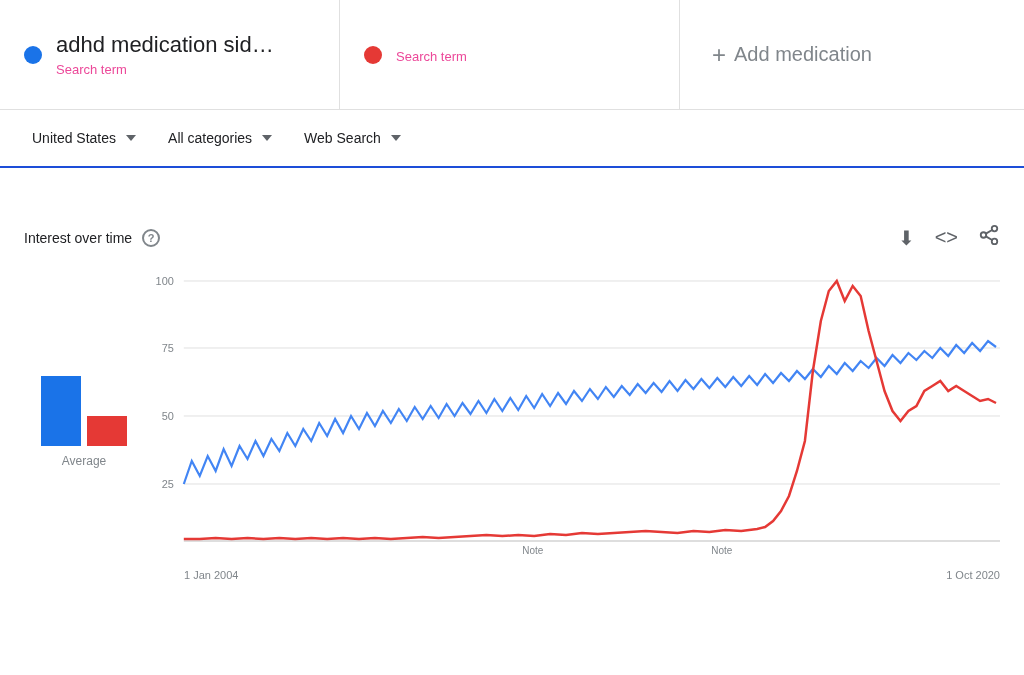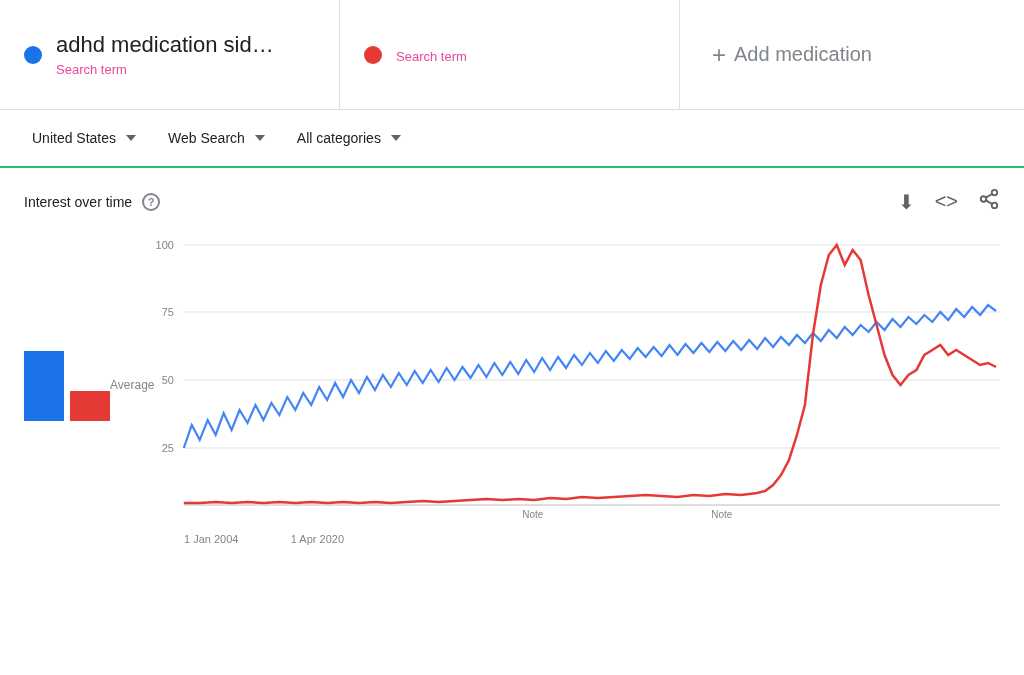--- a/index.html
+++ b/index.html
@@ -58,21 +58,21 @@
       font-size: 24px;
       color: #80868b;
     }
 
     
     .filter-bar {
       display: flex;
       align-items: center;
       padding: 12px 20px;
       gap: 8px;
-      border-bottom: 2px solid #22c55e;
+      border-bottom: 2px solid #1d4ed8;
       background: #fff;
     }
     .filter-dropdown {
       display: flex;
       align-items: center;
       gap: 6px;
       padding: 8px 12px;
       cursor: pointer;
       border-radius: 4px;
       font-size: 14px;
@@ -84,20 +84,21 @@
       height: 0;
       border-left: 5px solid transparent;
       border-right: 5px solid transparent;
       border-top: 6px solid #5f6368;
       margin-left: 4px;
     }
 
     
     .chart-section {
       padding: 20px 24px 10px;
+      margin-top: 36px;
     }
     .chart-header {
       display: flex;
       align-items: center;
       justify-content: space-between;
       margin-bottom: 20px;
     }
     .chart-title {
       display: flex;
       align-items: center;
@@ -131,26 +132,26 @@
 
     
     .chart-wrapper {
       display: flex;
       align-items: flex-end;
       gap: 0;
       height: 320px;
     }
     .average-section {
       display: flex;
-      flex-direction: row;
+      flex-direction: column;
       align-items: center;
       width: 120px;
       flex-shrink: 0;
       height: 100%;
-      justify-content: flex-start;
+      justify-content: center;
       padding-bottom: 28px;
     }
     .avg-bars {
       display: flex;
       align-items: flex-end;
       gap: 6px;
       height: 80px;
     }
     .avg-bar-blue {
       width: 40px;
@@ -172,20 +173,21 @@
       flex: 1;
       position: relative;
       height: 100%;
     }
     .chart-svg {
       width: 100%;
       height: 290px;
     }
     .x-axis-labels {
       display: flex;
+      justify-content: space-between;
       padding: 4px 0 0;
       font-size: 11px;
       color: #80868b;
     }
     .x-label { flex: 1; text-align: center; }
     .x-label:first-child { text-align: left; }
     .x-label:last-child { text-align: right; }
   </style>
 </head>
 <body>
@@ -209,25 +211,25 @@
     <span>Add medication</span>
   </div>
 </div>
 
 <div class="filter-bar">
   <div class="filter-dropdown">
     <span>United States</span>
     <span class="chevron-down"></span>
   </div>
   <div class="filter-dropdown">
+    <span>All categories</span>
+    <span class="chevron-down"></span>
+  </div>
+  <div class="filter-dropdown">
     <span>Web Search</span>
-    <span class="chevron-down"></span>
-  </div>
-  <div class="filter-dropdown">
-    <span>All categories</span>
     <span class="chevron-down"></span>
   </div>
 </div>
 
 <div class="chart-section">
   <div class="chart-header">
     <div class="chart-title">
       <span>Interest over time</span>
       <div class="help-icon">?</div>
     </div>
@@ -278,17 +280,17 @@
             40,268 56,268 72,267 88,268 104,267 120,268 136,267 152,268 168,267 184,268 200,267 216,268 232,267 248,268 264,267 280,266 296,267 312,266 328,265 344,264 360,265 376,264 392,265 408,263 424,264 440,262 456,263 472,262 488,261 504,260 520,261 536,262 552,260 568,261 584,259 600,260 616,258 624,256 632,250 640,240 648,225 656,200 664,170 672,100 680,50 688,20 696,10 704,30 712,15 720,25 728,60 736,90 744,120 752,140 760,150 768,140 776,135 784,120 792,115 800,110 808,120 816,115 824,120 832,125 840,130 848,128 856,132
           "></polyline>
 
         <text x="380" y="283" font-size="10" fill="#80868b">Note</text>
         <text x="570" y="283" font-size="10" fill="#80868b">Note</text>
       </svg>
 
       
       <div class="x-axis-labels" style="padding-left:40px;">
         <span class="x-label" style="flex:0 0 auto; width:80px;">1 Jan 2004</span>
-        <span class="x-label" style="flex:0 0 auto; width:80px; text-align:right;">1 Apr 2020</span>
+        <span class="x-label" style="flex:0 0 auto; width:80px; text-align:right;">1 Oct 2020</span>
       </div>
     </div>
   </div>
 </div>
 
 </body></html>

